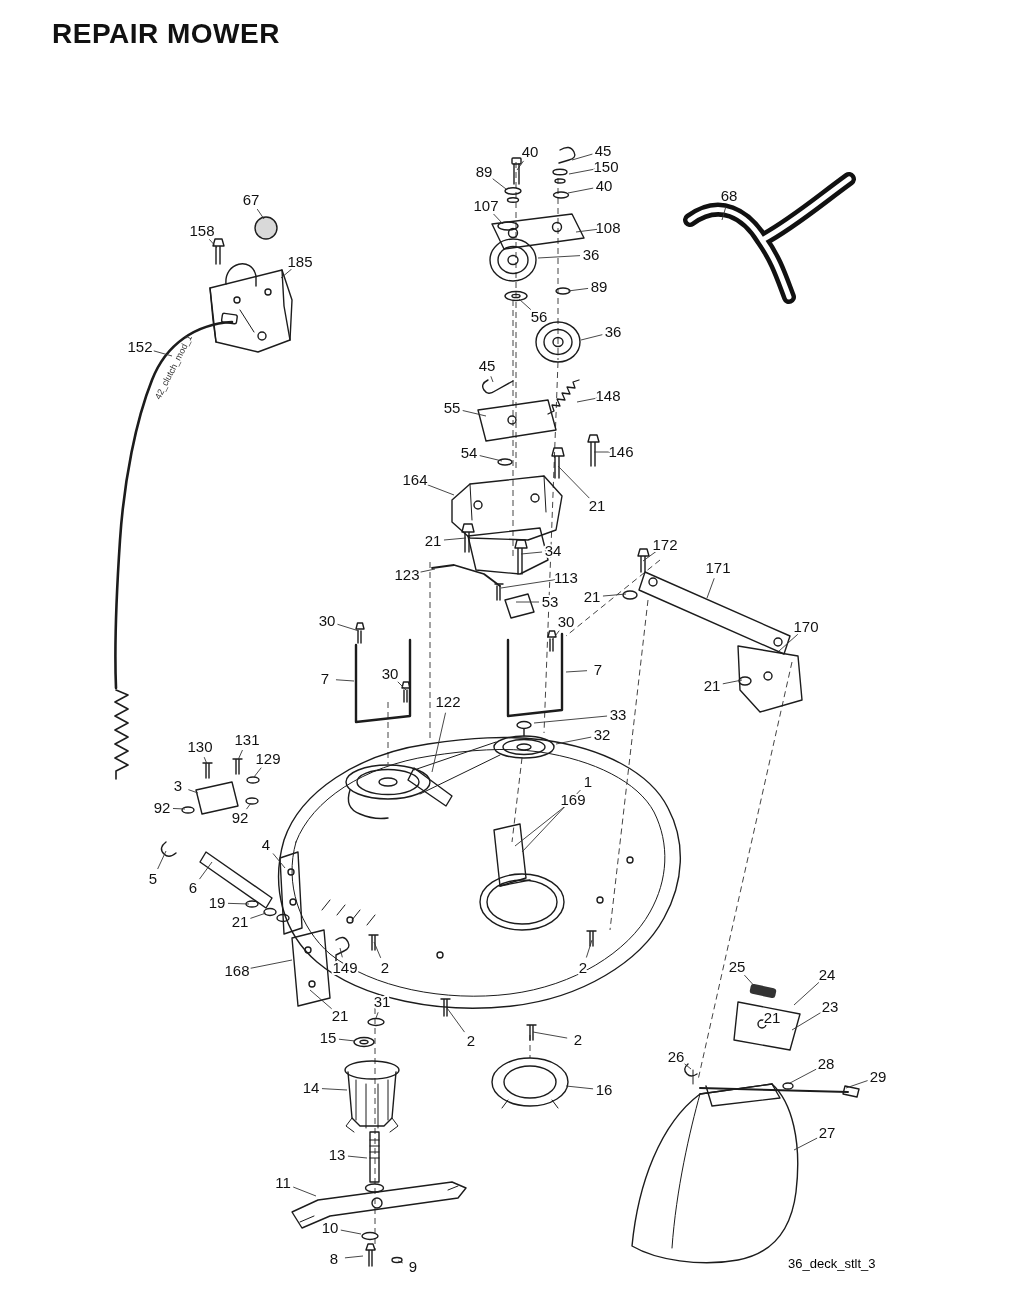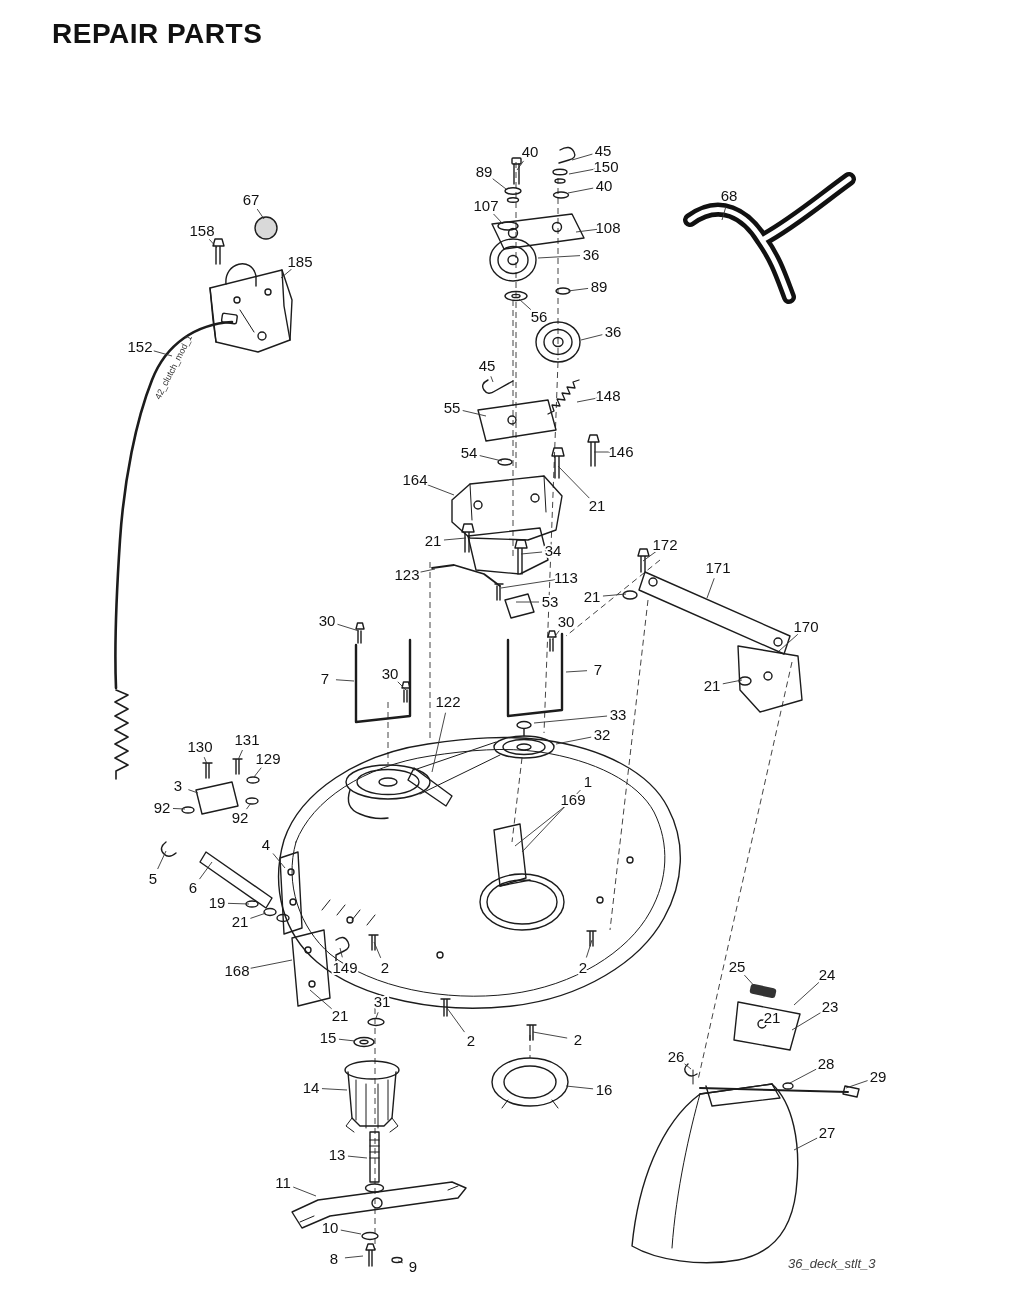--- a/index.html
+++ b/index.html
@@ -15,27 +15,27 @@
   svg{position:absolute;left:0;top:0;}
   .ink{stroke:#1c1c1c;fill:none;stroke-width:1.4;stroke-linecap:round;stroke-linejoin:round;}
   .thin{stroke-width:1;}
   .dash{stroke:#444;stroke-width:1;stroke-dasharray:6 4;fill:none;}
   #callout-layer line{stroke:#333;stroke-width:.9;}
   #callout-layer text{
     font-family:"Liberation Sans",sans-serif;font-size:15px;fill:#111;
     text-anchor:middle;stroke:#fff;stroke-width:4px;paint-order:stroke;stroke-linejoin:round;
   }
   .cable-label{font-family:"Liberation Sans",sans-serif;font-size:9px;fill:#333;stroke:none;}
-  .footer-label{position:absolute;left:788px;top:1256px;font-size:13px;color:#404040;font-style:italic;}
+  .footer-label{position:absolute;left:788px;top:1256px;font-size:13px;color:#000000;}
 </style>
 </head>
 <body>
 
 <div class="header">
-  <h1>REPAIR PARTS</h1>
+  <h1>REPAIR MOWER</h1>
 </div>
 
 <div id="diagram-wrap">
 <svg id="diagram-svg" viewBox="0 0 1024 1316" width="1024" height="1316">
 
   <g class="dash">
     <path d="M516 162 V470"></path>
     <path d="M558 178 V360"></path>
     <path d="M558 362 L544 733"></path>
     <path d="M513 300 V560"></path>

